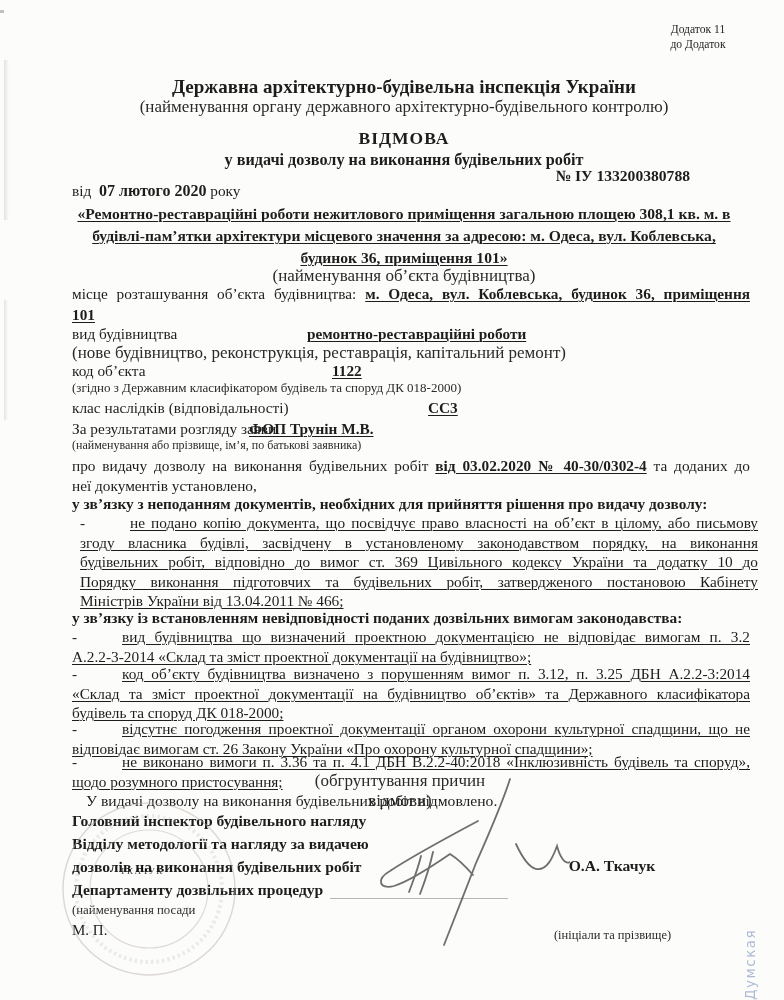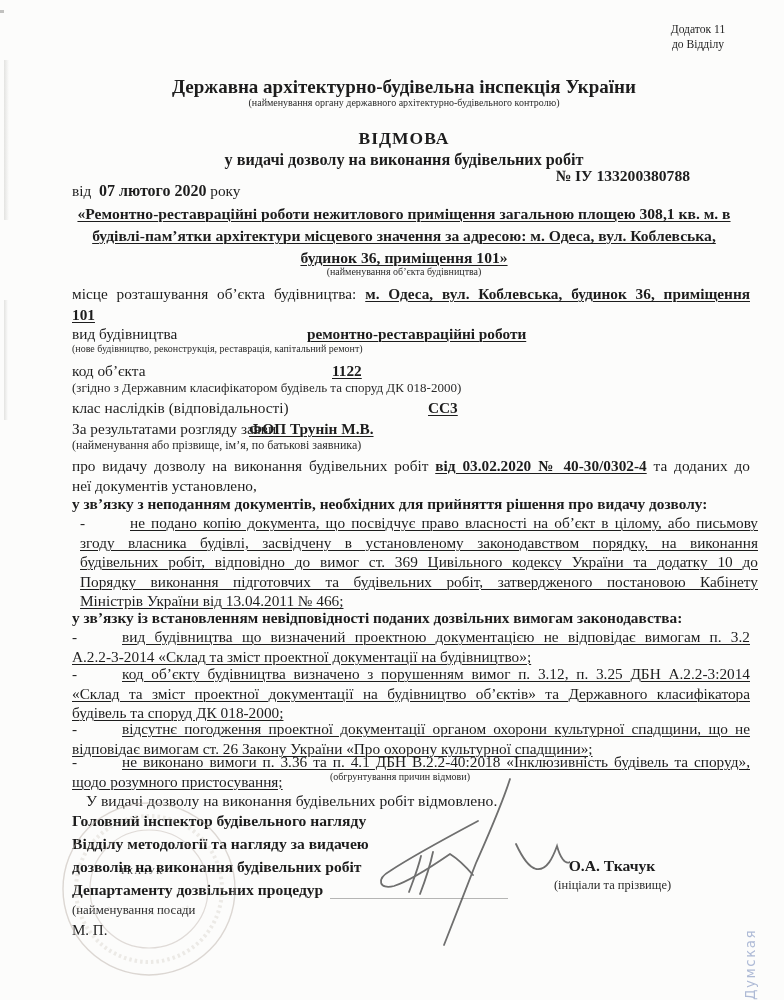--- a/index.html
+++ b/index.html
@@ -7,21 +7,21 @@
     position:relative;width:784px;height:1000px;margin:0 auto;
     background:#fcfcfb;overflow:hidden;
     font-family:"Liberation Serif","DejaVu Serif",serif;
     color:#1d1d1d;
     padding-left:36px;
   }
   .abs{position:absolute;}
   .center{text-align:center;}
   .b{font-weight:bold;}
   .u{text-decoration:underline;text-decoration-thickness:1px;text-underline-offset:2px;}
-  .small{font-size:10px;color:#2a2a2a;}
+  .small{font-size:17px;color:#2a2a2a;}
   .body-line{font-size:15.3px;line-height:19.6px;}
   .jline{text-align:justify;text-align-last:justify;}
   .tab{display:inline-block;width:42px;}
   .dash{display:inline-block;width:8px;}
   .wrapc{left:24px;width:760px;}
   .scan-smudge{background:linear-gradient(to right,rgba(180,180,176,.35),rgba(180,180,176,0));}
   .sig-underline{background:#7a7a7a;opacity:.55;}
   .watermark{
     writing-mode:vertical-rl;transform:rotate(180deg);
     font-family:"DejaVu Sans","Liberation Sans",sans-serif;
@@ -36,21 +36,21 @@
 <body>
 
 <div class="page">
 
   <div class="abs scan-smudge" style="left:4px;top:60px;width:5px;height:160px;"></div>
   <div class="abs scan-smudge" style="left:4px;top:300px;width:4px;height:120px;"></div>
   <div class="abs" style="left:0;top:10px;width:4px;height:3px;background:#9a9a98;opacity:.6;"></div>
 
   <div class="abs center" style="left:638px;top:22px;width:120px;font-size:11.6px;line-height:15px;">
     <div>Додаток 11</div>
-    <div>до Відділу</div>
+    <div>до Додаток</div>
   </div>
 
   <div class="abs center b wrapc" style="top:76px;font-size:19px;">Державна архітектурно-будівельна інспекція України</div>
   <div class="abs center small wrapc" style="top:97px;">(найменування органу державного архітектурно-будівельного контролю)</div>
   <div class="abs center b wrapc" style="top:128px;font-size:17.5px;letter-spacing:1px;">ВІДМОВА</div>
   <div class="abs center b wrapc" style="top:151px;font-size:16.2px;">у видачі дозволу на виконання будівельних робіт</div>
   <div class="abs b" style="left:420px;top:167px;width:270px;text-align:right;font-size:15.6px;">№ ІУ 133200380788</div>
   <div class="abs body-line" style="left:72px;top:181px;">
     <span>від</span>&nbsp;
     <span class="b" style="font-size:16px;">07 лютого 2020</span>
@@ -141,21 +141,21 @@
   <div class="abs b" style="left:72px;top:812px;font-size:15.6px;">Головний інспектор будівельного нагляду</div>
   <div class="abs b" style="left:72px;top:835px;font-size:15.6px;">Відділу методології та нагляду за видачею</div>
   <div class="abs b" style="left:72px;top:858px;font-size:15.6px;">дозволів на виконання будівельних робіт</div>
   <div class="abs b" style="left:72px;top:881px;font-size:15.6px;">Департаменту дозвільних процедур</div>
   <div class="abs small" style="left:72px;top:903px;font-size:12.8px;">(найменування посади</div>
   <div class="abs" style="left:72px;top:922px;font-size:15px;">М. П.</div>
 
   <div class="abs sig-underline" style="left:330px;top:898px;width:178px;height:1.3px;"></div>
 
   <div class="abs center b" style="left:552px;top:857px;width:120px;font-size:15.6px;">О.А. Ткачук</div>
-  <div class="abs center small" style="left:540px;top:878px;width:145px;font-size:12.5px;">(ініціали та прізвище)</div>
+  <div class="abs center small" style="left:540px;top:928px;width:145px;font-size:12.5px;">(ініціали та прізвище)</div>
 
   <svg class="abs" style="left:58px;top:798px;" width="182" height="182" viewBox="0 0 182 182">
     <circle cx="91" cy="91" r="86" fill="none" stroke="#bcb2aa" stroke-width="1.4" opacity="0.5"></circle>
     <circle cx="91" cy="91" r="73" fill="none" stroke="#c3b9b1" stroke-width="4" opacity="0.28" stroke-dasharray="2.5,3"></circle>
     <circle cx="91" cy="91" r="59" fill="none" stroke="#bcb2aa" stroke-width="1.2" opacity="0.45"></circle>
     <text x="62" y="76" class="stamp-text">ТКАЧУК</text>
     <path d="M50,110 C70,118 110,118 132,108" fill="none" stroke="#c3b9b1" stroke-width="3" opacity="0.22" stroke-dasharray="2,3"></path>
   </svg>
 
   <svg class="abs" style="left:320px;top:765px;" width="250" height="195" viewBox="0 0 250 195">

